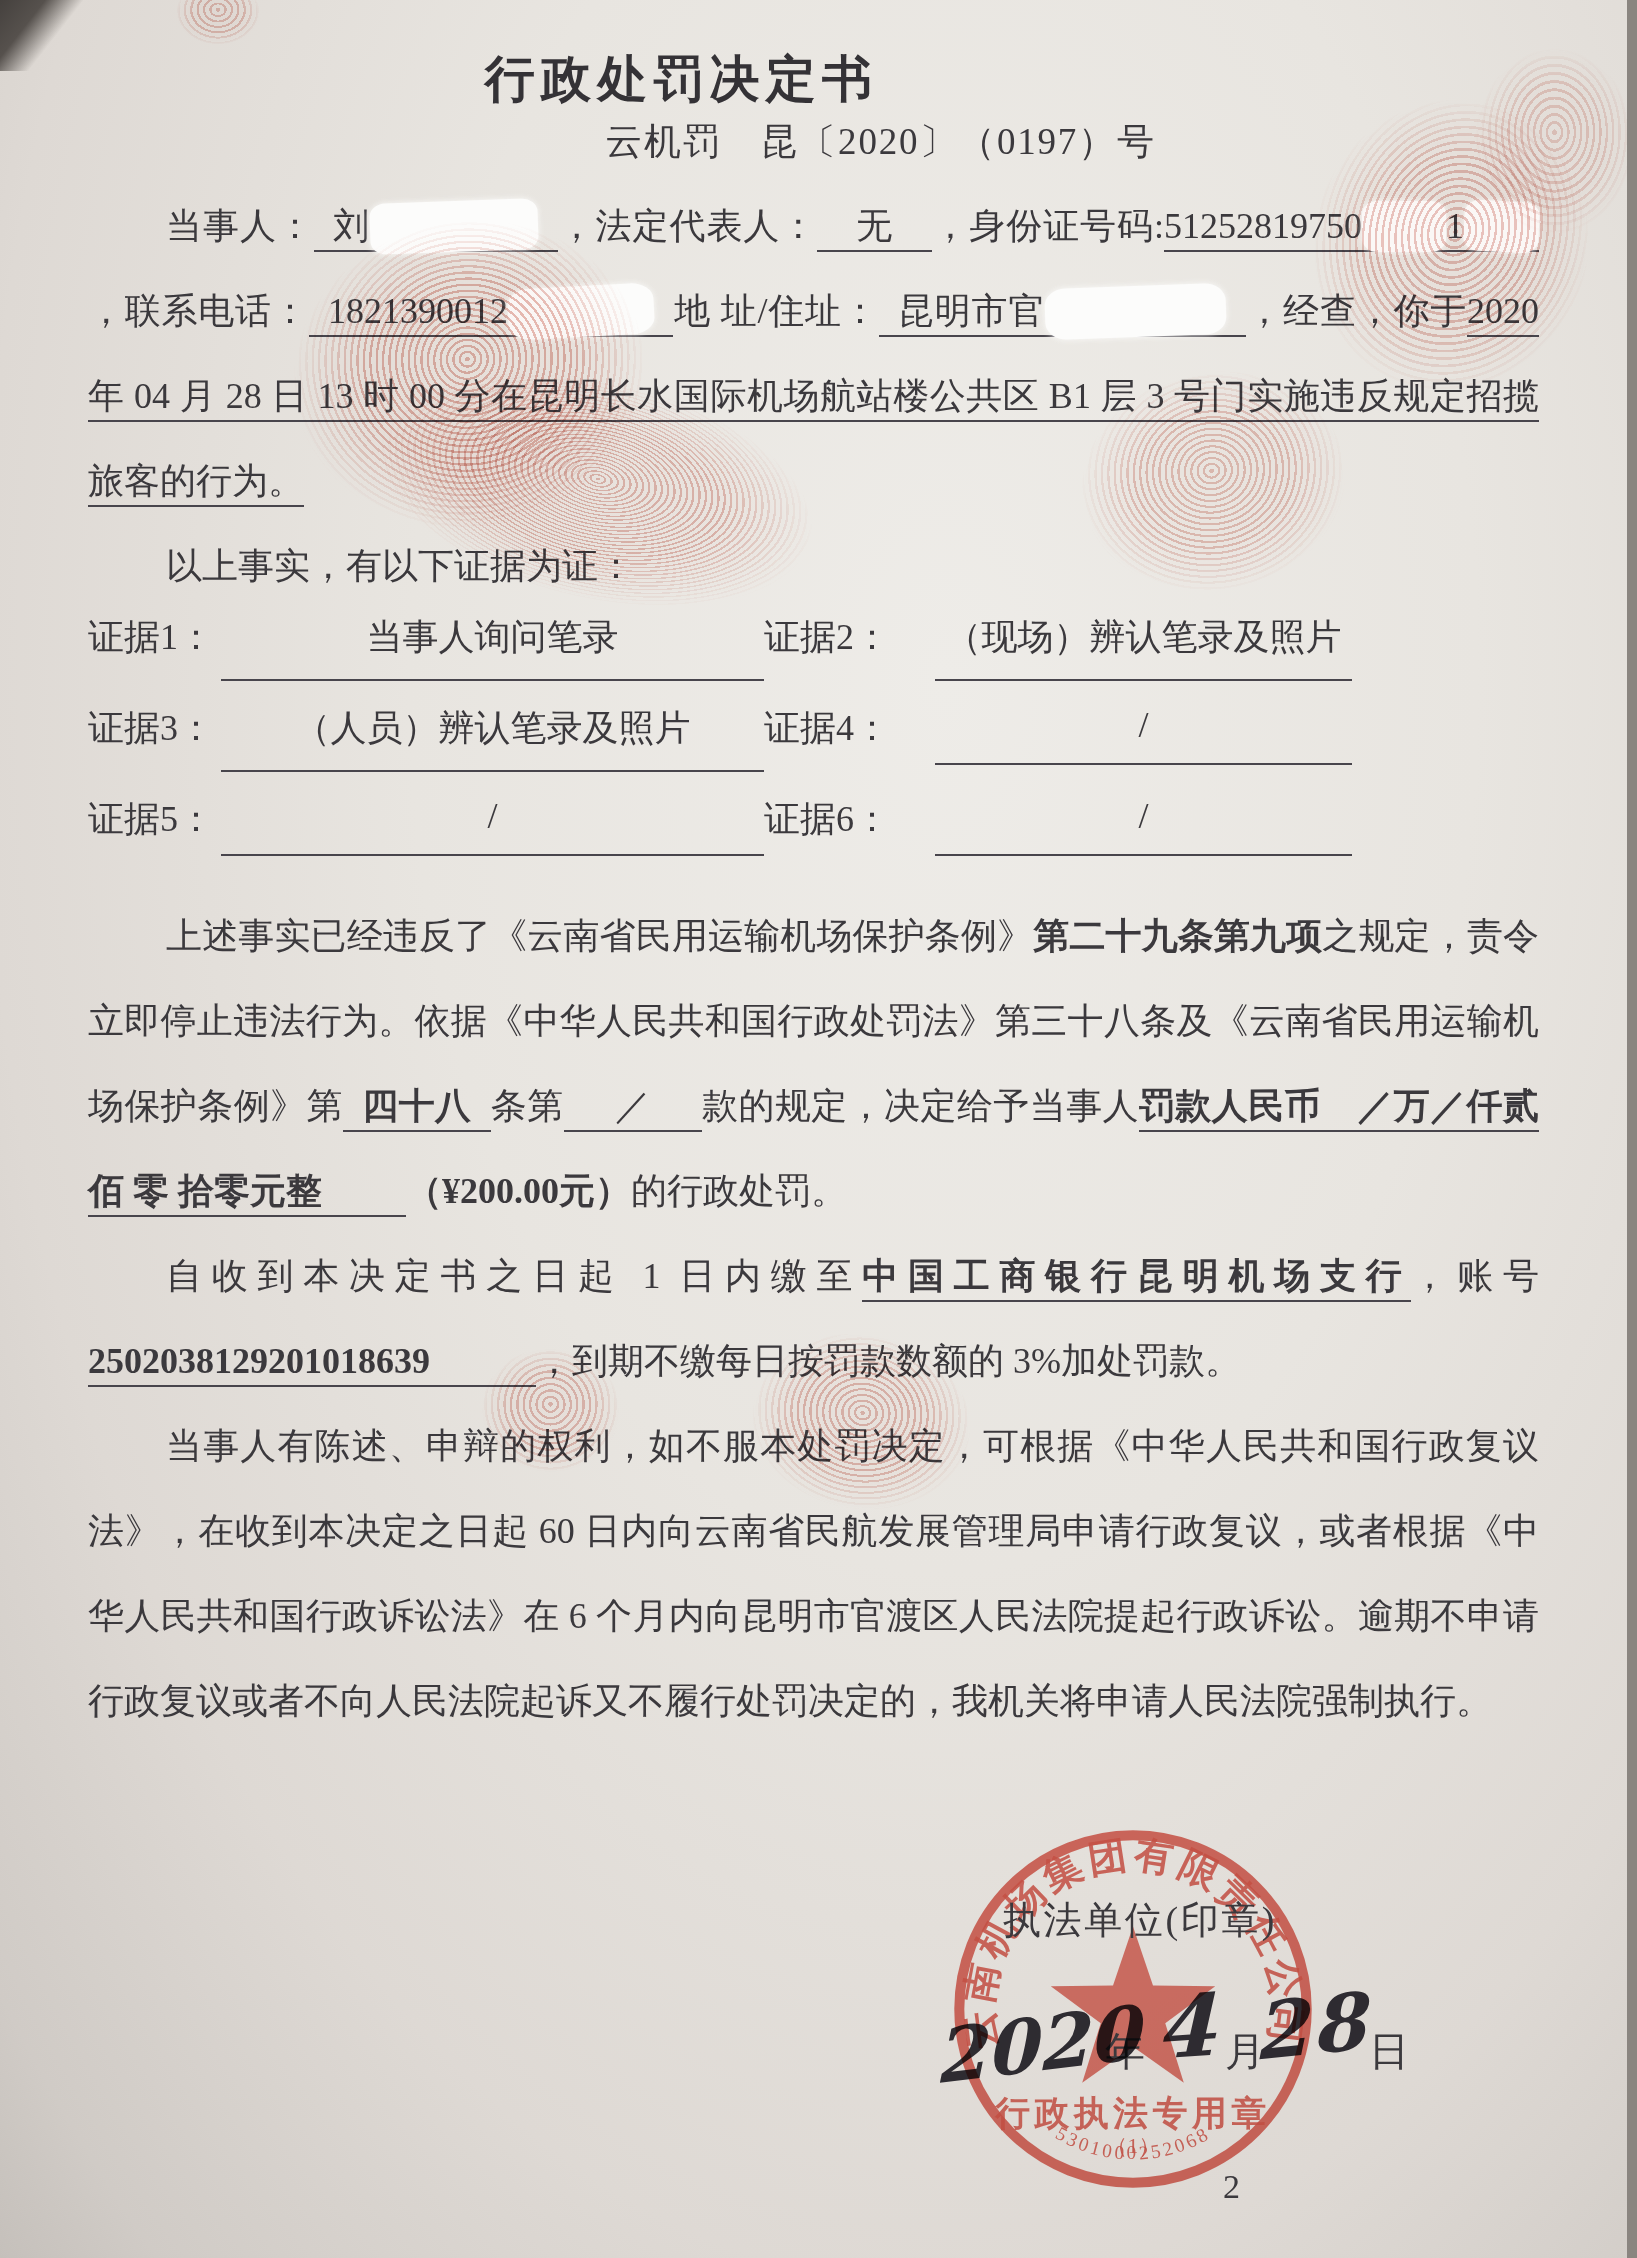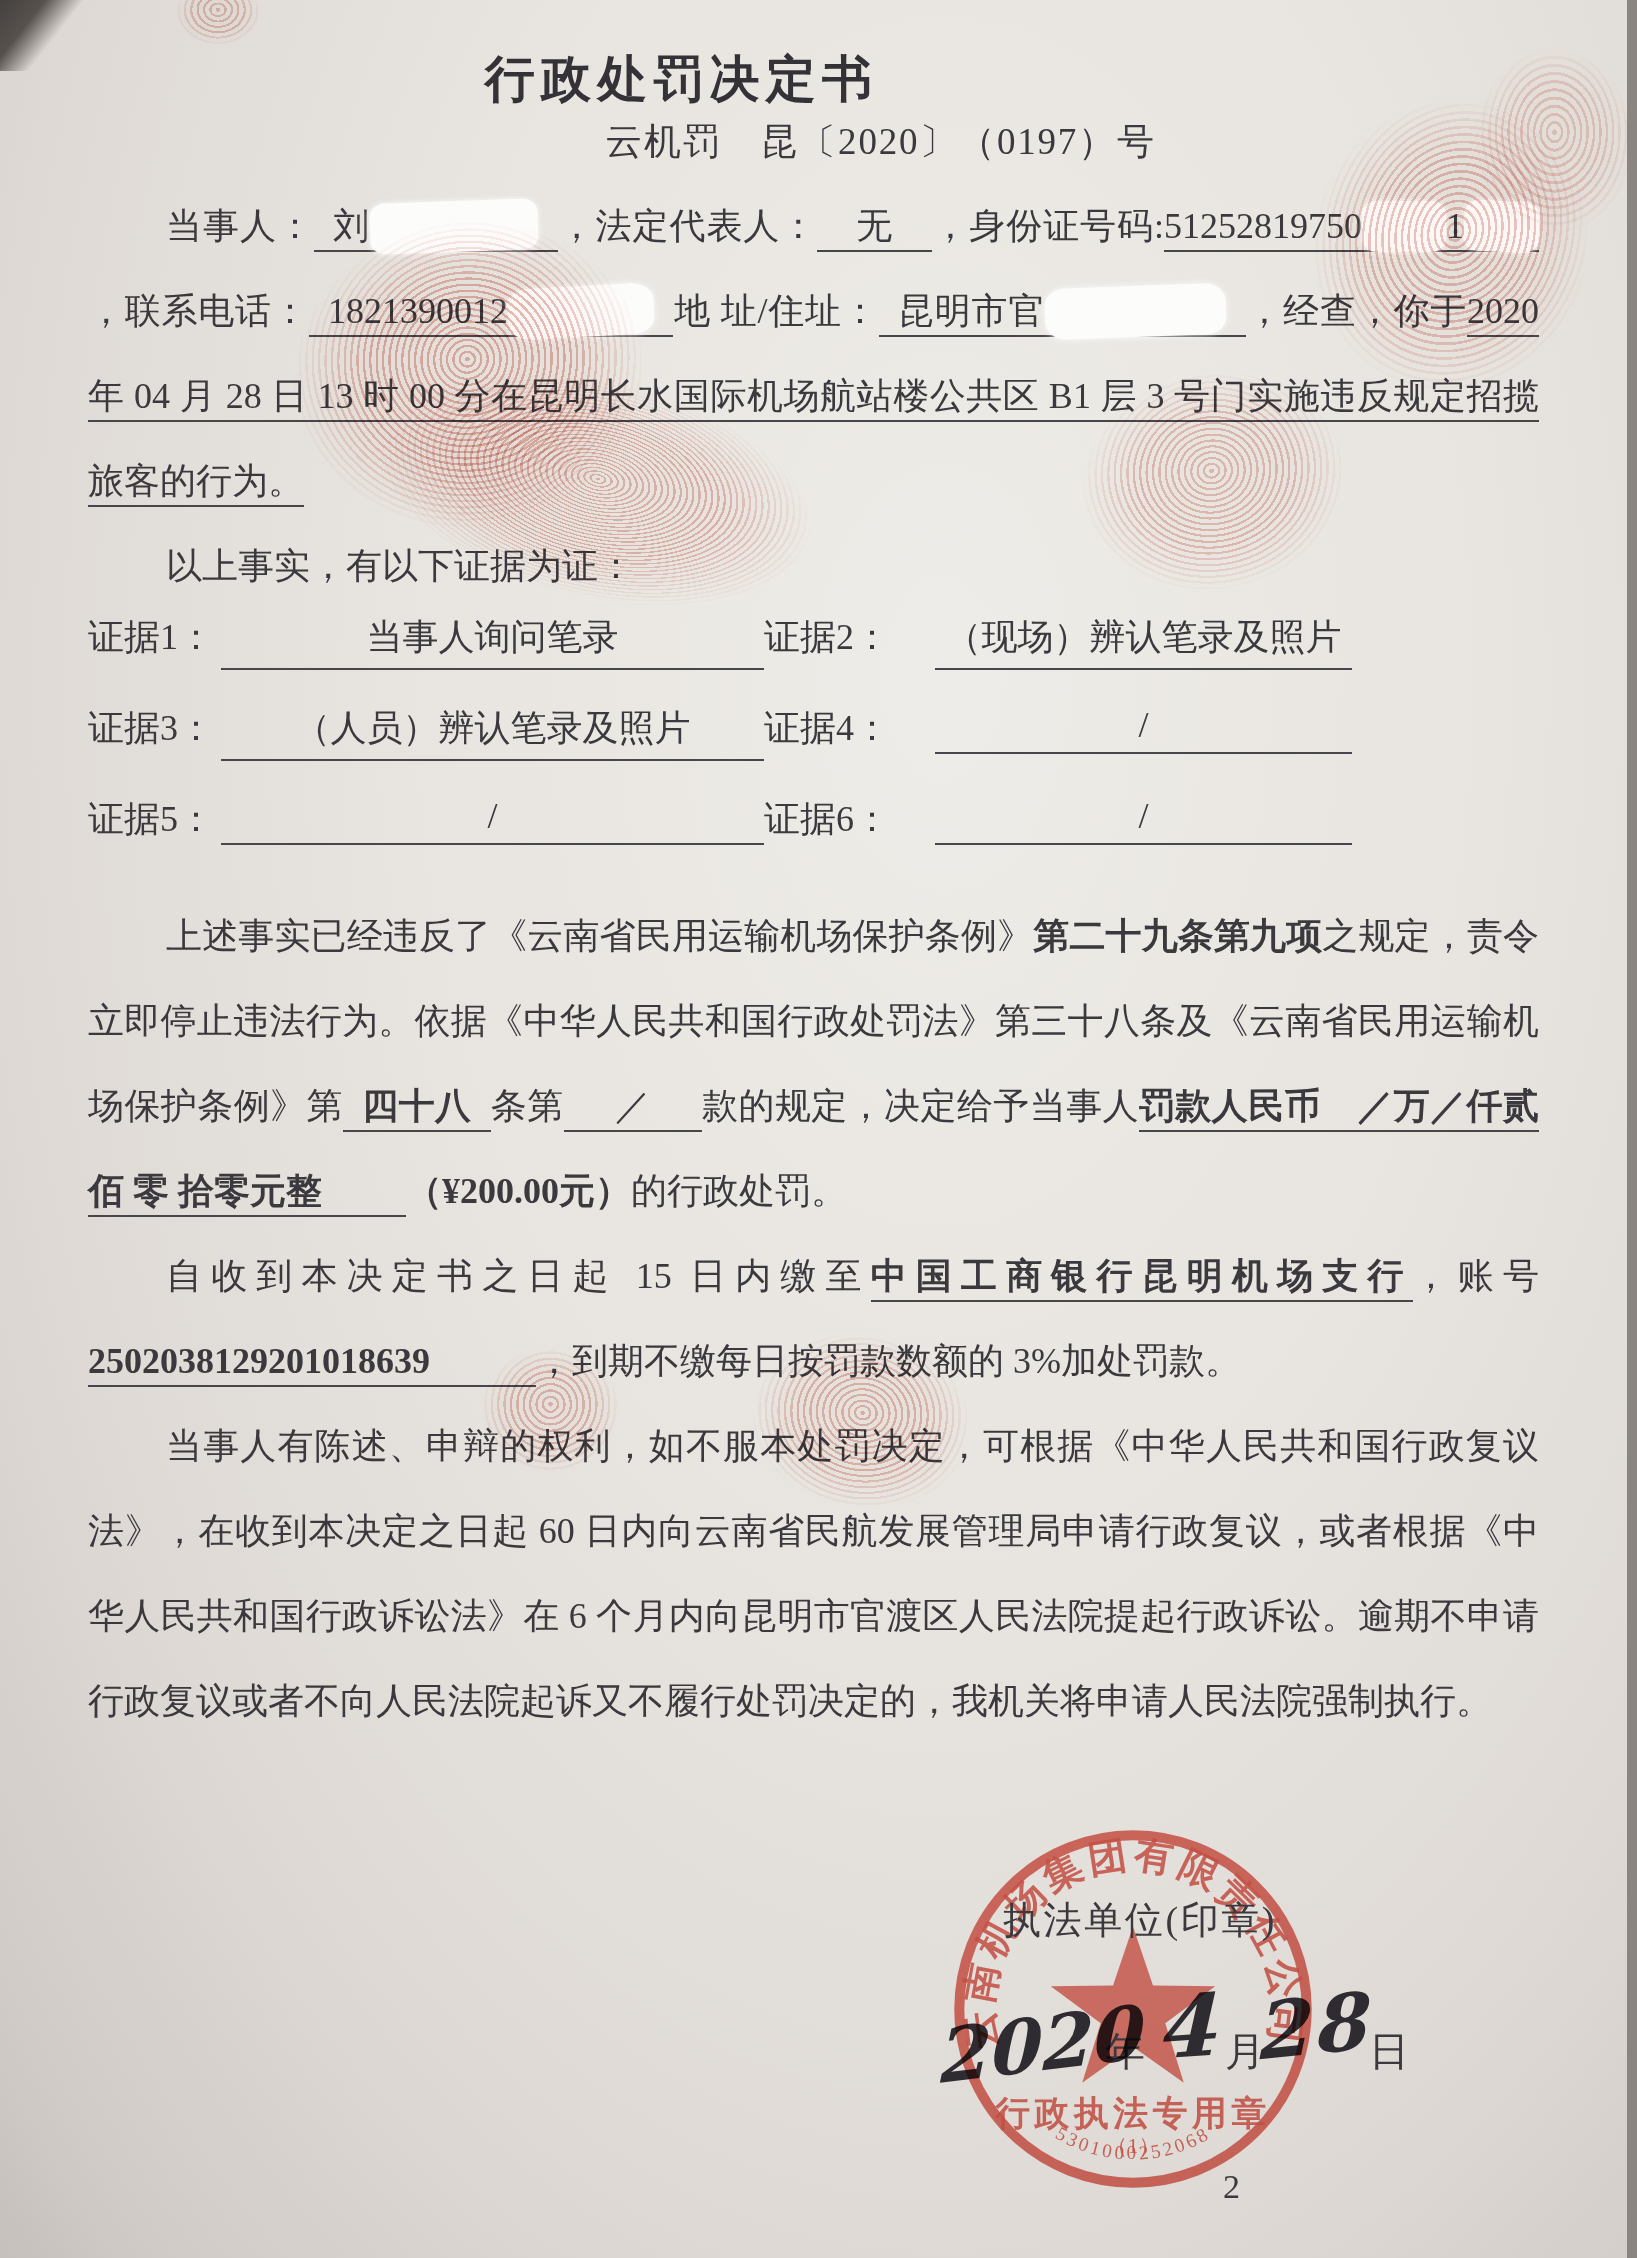--- a/index.html
+++ b/index.html
@@ -26,21 +26,21 @@
   .redact{display:inline-block;background:#fcfcfb;border-radius:16px/13.2px;position:relative;
     z-index:30;height:51px;vertical-align:-14px;box-shadow:0 0 6.2px rgba(252,252,251,.95);}
   .w190{width:168px;transform:rotate(-2deg);}
   .w95{width:84px;}
   .w85{width:75px;transform:rotate(3deg);}
   .w165{width:146px;transform:rotate(-3deg);border-radius:23px/16px;}
   .w205{width:181px;transform:rotate(-2deg);border-radius:21px/17px;}
   .ev-grid{display:grid;grid-template-columns:676px 1fr;margin:3.5px 0 8.8px 0;}
   .ev-cell{display:flex;align-items:flex-start;height:91px;font-size:36px;}
   .ev-label{white-space:nowrap;}
-  .ev-val{flex:1;text-align:center;border-bottom:2.2px solid #48454c;padding-bottom:6px;margin-left:7px;}
+  .ev-val{flex:1;text-align:center;border-bottom:2.2px solid #48454c;padding-bottom:17px;margin-left:7px;}
   .ev-cell.right{padding-right:187px;gap:38px;}
   .fp{position:absolute;border-radius:50%;mix-blend-mode:multiply;pointer-events:none;z-index:20;
     background:repeating-radial-gradient(ellipse at 50% 45%, rgba(198,84,66,.40) 0px, rgba(198,84,66,.40) 2.3px, rgba(198,84,66,.03) 2.3px, rgba(198,84,66,.03) 6.4px);
     -webkit-mask-image:radial-gradient(ellipse at 50% 50%, #000 42%, transparent 71%);
     mask-image:radial-gradient(ellipse at 50% 50%, #000 42%, transparent 71%);}
   .stamp{position:absolute;left:940px;top:1816px;width:386px;height:386px;
     mix-blend-mode:multiply;opacity:.92;z-index:15;}
   .sig-label{position:absolute;left:981px;top:1895px;font-size:38px;z-index:16;letter-spacing:2.6px;margin-left:22px;}
   .sig-suffix{position:absolute;font-size:40px;z-index:16;}
   .hw{position:absolute;font-family:"DejaVu Serif",serif;font-style:italic;font-weight:700;
@@ -96,21 +96,21 @@
           <span class="ev-val">/</span>
         </div>
       <div class="ev-cell right">
           <span class="ev-label">证据6：</span>
           <span class="ev-val">/</span>
         </div>
     </div>
 
     <p class="para"><span>上述事实已经违反了《云南省民用运输机场保护条例》</span><span class="b">第二十九条第九项</span><span>之规定，责令立即停止违法行为。依据《中华人民共和国行政处罚法》第三十八条及《云南省民用运输机场保护条例》第</span><span class="b u pad-s">四十八</span><span>条第</span><span class="u pad-slash">／</span><span>款的规定，决定给予当事人</span><span class="b u tail-90">罚款人民币　／万／仟贰佰 零 拾零元整</span><span class="b">（¥200.00元）</span><span>的行政处罚。</span></p>
 
-    <p class="para"><span>自收到本决定书之日起 15 日内缴至</span><span class="b u">中国工商银行昆明机场支行</span><span>，账号</span><span class="b u tail-120">2502038129201018639</span><span>，到期不缴每日按罚款数额的 3%加处罚款。</span></p>
+    <p class="para"><span>自收到本决定书之日起 1 日内缴至</span><span class="b u">中国工商银行昆明机场支行</span><span>，账号</span><span class="b u tail-120">2502038129201018639</span><span>，到期不缴每日按罚款数额的 3%加处罚款。</span></p>
 
     <p class="para">当事人有陈述、申辩的权利，如不服本处罚决定，可根据《中华人民共和国行政复议法》，在收到本决定之日起 60 日内向云南省民航发展管理局申请行政复议，或者根据《中华人民共和国行政诉讼法》在 6 个月内向昆明市官渡区人民法院提起行政诉讼。逾期不申请行政复议或者不向人民法院起诉又不履行处罚决定的，我机关将申请人民法院强制执行。</p>
 
   </div>
 
   <div class="sig-label">执法单位(印章)</div>
   <span class="hw hw-year">2020</span>
   <span class="sig-suffix" style="left:1105px;top:2024px;">年</span>
   <span class="hw hw-month">4</span>
   <span class="sig-suffix" style="left:1225px;top:2024px;">月</span>

